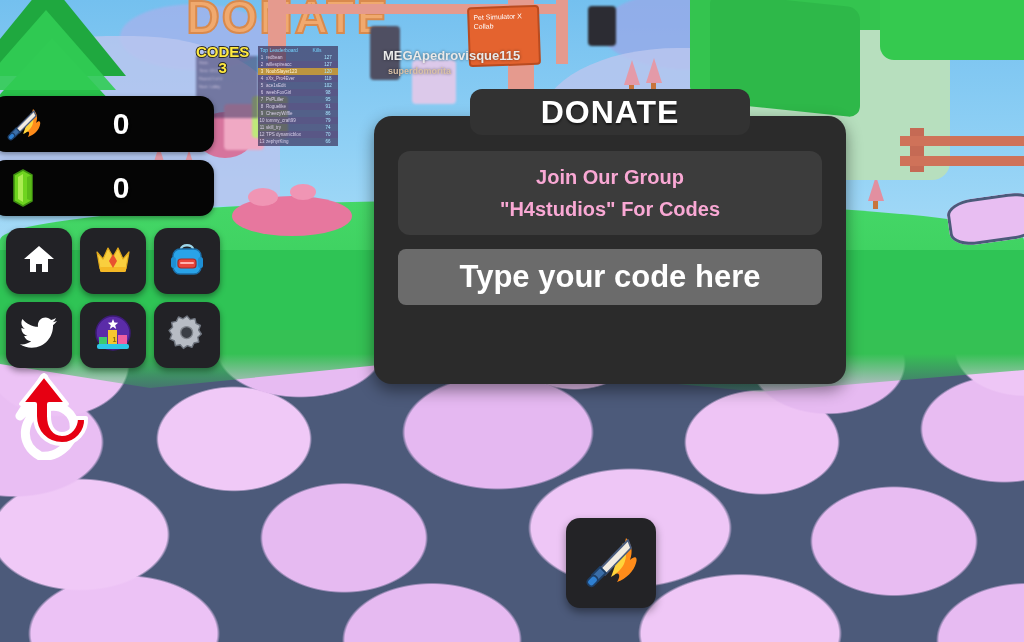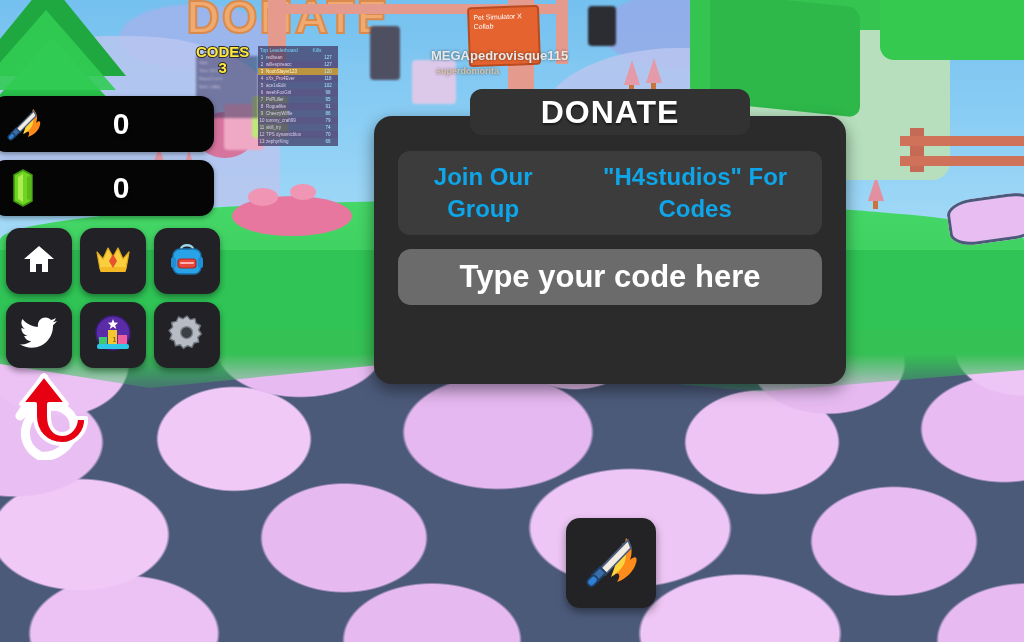--- a/index.html
+++ b/index.html
@@ -142,21 +142,21 @@
   }
   .event-badge .num { display:block; font-size:15px; }
 
   
   .npc { position:absolute; border-radius:4px; filter:blur(.8px); }
 
   
   .nametag {
     position:absolute; font-weight:bold; color:#e9e9e9;
     text-shadow:0 0 3px rgba(0,0,0,.55);
-    white-space:nowrap; filter:blur(.35px);margin-left:48px;
+    white-space:nowrap; filter:blur(.35px);
   }
 
   
   .counter {
     position:absolute; left:-8px; height:56px; width:222px;
     background:#050505;
     border-radius:14px;
     display:flex; align-items:center;
     box-shadow:0 2px 5px rgba(0,0,0,.35);
   }
@@ -197,27 +197,27 @@
     position:absolute; left:470px; top:89px; width:280px; height:46px;
     background:#323232; border-radius:12px;
     display:flex; align-items:center; justify-content:center;
     color:#fff; font-size:32px; font-weight:bold; letter-spacing:1px;
     z-index:21;
     text-shadow:0 2px 2px rgba(0,0,0,.5);
   }
   .dlg-info {
     position:absolute; left:24px; top:35px; width:424px; height:84px;
     background:#3c3c3c; border-radius:12px;
-    display:flex; flex-direction:row; align-items:center; justify-content:center;
-    color:#0ea5e9; font-size:24px; font-weight:bold; line-height:32px;
+    display:flex; flex-direction:column; align-items:center; justify-content:center;
+    color:#f9a8d4; font-size:20px; font-weight:bold; line-height:32px;
     text-align:center;
   }
   .dlg-input {
     position:absolute; left:24px; top:133px; width:424px; height:56px;
-    background:#6b6b6b; border:none; border-radius:13px;
+    background:#6b6b6b; border:none; border-radius:8px;
     color:#fff; font-family:"Liberation Sans", sans-serif;
     font-size:31px; font-weight:bold; text-align:center;
     outline:none;
   }
   .dlg-input::placeholder { color:#fff; opacity:1; }
   .dlg-redeem {
     position:absolute; left:162px; top:203px; width:148px; height:41px;
     background:#00e51e; border:none; border-radius:7px;
     color:#fff; font-family:"Liberation Sans", sans-serif;
     font-size:27px; font-weight:bold; cursor:pointer;

